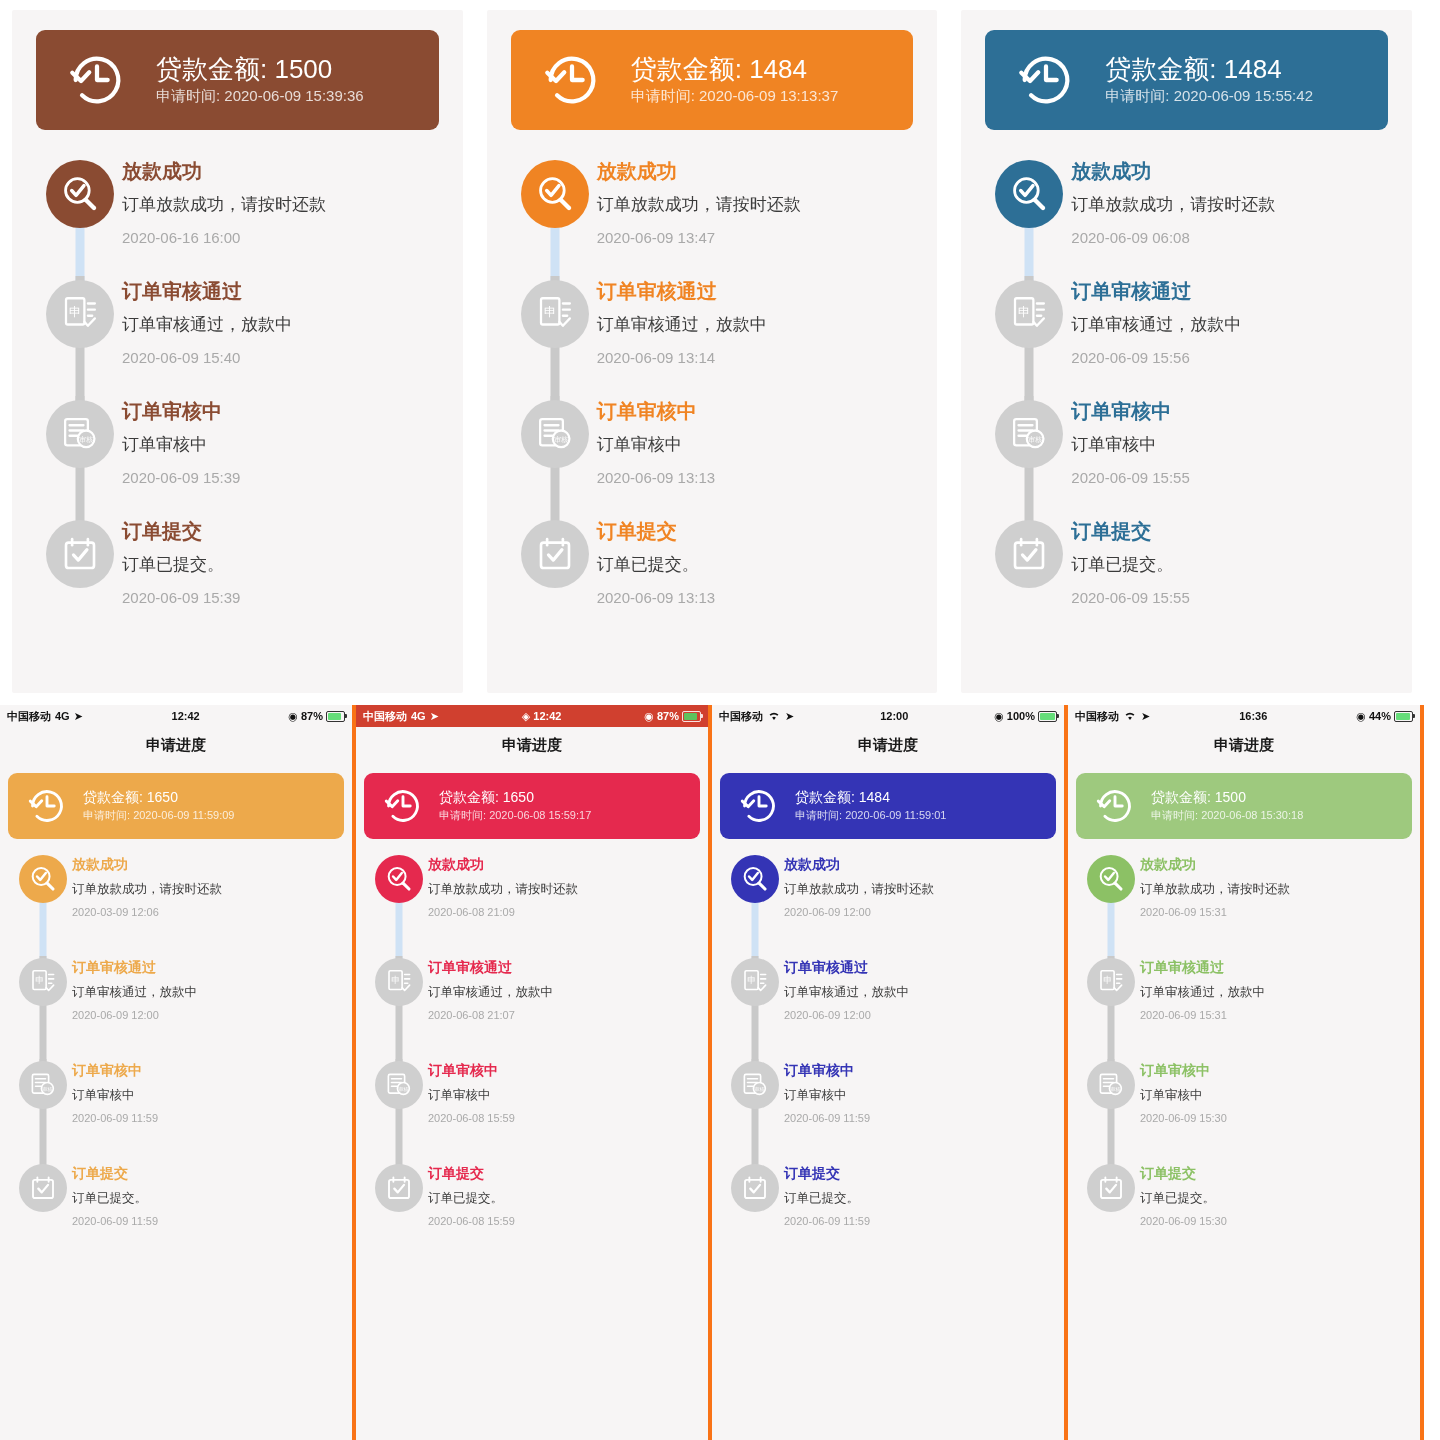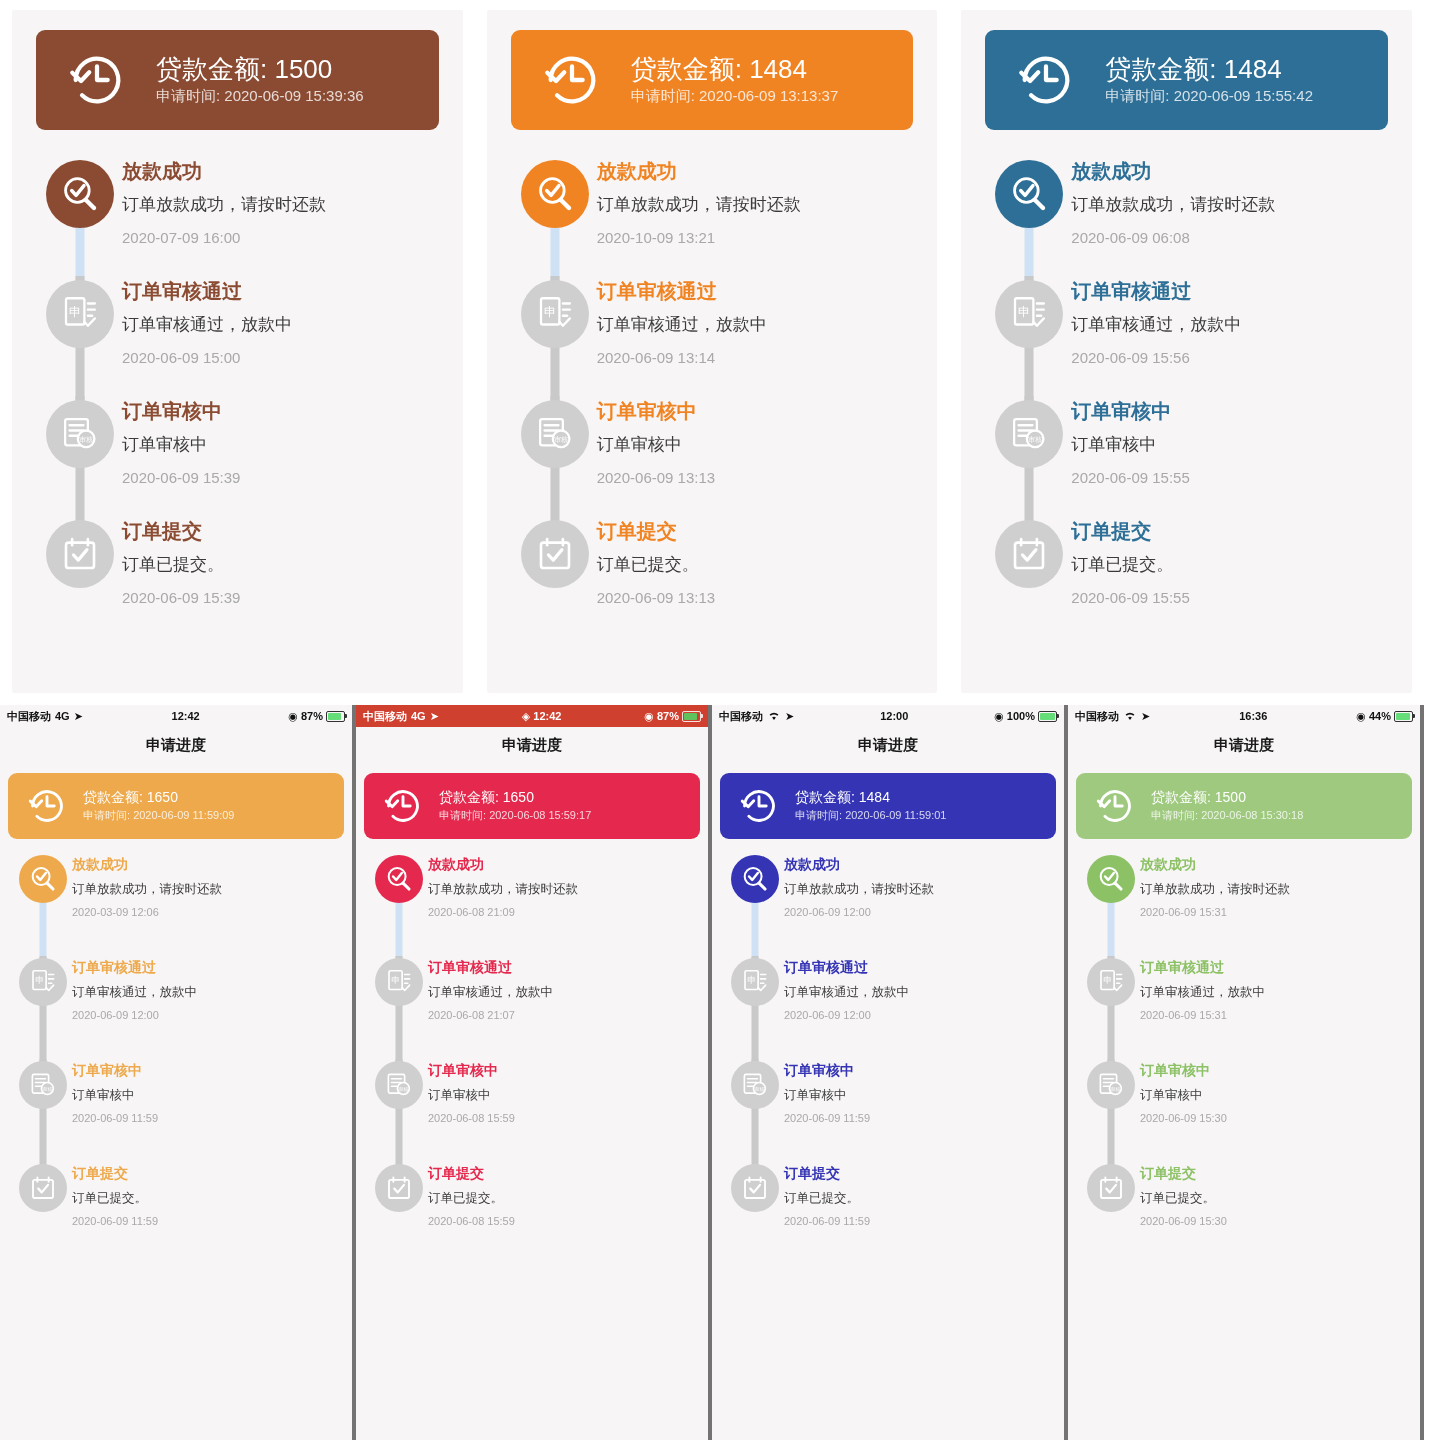--- a/index.html
+++ b/index.html
@@ -14,21 +14,21 @@
   
   .top-row{height:705px;display:flex;gap:0;background:#ffffff;}
   .top-cell{width:480px;height:705px;box-sizing:border-box;padding:0;position:relative;background:#ffffff;}
   .top-inner{
     position:absolute;left:12px;top:10px;right:12px;bottom:12px;
     background:#f7f5f5;border-radius:2px;overflow:hidden;
   }
 
   
   .bottom-row{height:735px;display:flex;gap:0;background:#ffffff;}
-  .phone{width:360px;height:735px;position:relative;background:#737373;box-sizing:border-box;overflow:hidden;}
+  .phone{width:360px;height:735px;position:relative;background:#f97316;box-sizing:border-box;overflow:hidden;}
   .phone-inner{position:absolute;left:0;top:0;right:4px;bottom:0;background:#f7f5f5;overflow:hidden;}
 
   
   .statusbar{
     height:22px;display:flex;align-items:center;
     padding:0 7px;font-size:11px;font-weight:bold;letter-spacing:0;
     color:#111;background:#f7f5f5;
   }
   .statusbar.tinted{color:#ffffff;}
   .sb-left{display:flex;align-items:center;gap:4px;white-space:nowrap;}
@@ -140,21 +140,21 @@
                       <circle cx="21" cy="20" r="13.5"></circle>
                       <polyline points="14.5,20 19.5,25.5 28.5,14.5" stroke-width="4"></polyline>
                       <line x1="30.5" y1="30.5" x2="40" y2="40" stroke-width="5"></line>
                     </svg>
                   </span>
                 </div>
               </div>
               <div class="body">
                 <div class="s-title" style="color:#8a4b32">放款成功</div>
                 <div class="s-desc">订单放款成功，请按时还款</div>
-                <div class="s-time">2020-07-09 16:00</div>
+                <div class="s-time">2020-06-16 16:00</div>
               </div>
             </div>
             <div class="step">
               <div class="rail">
                 <div class="line"></div>
                 <div class="node" style="background:#cfcfcf">
                   <span>
                     <svg viewBox="0 0 48 48" fill="none" stroke="#ffffff" stroke-width="2.6" stroke-linecap="round" stroke-linejoin="round">
                       <rect x="8" y="6" width="21" height="30" rx="2"></rect>
                       <text x="18.5" y="26" font-size="14" fill="#ffffff" stroke="none" text-anchor="middle" font-family="sans-serif">申</text>
@@ -162,21 +162,21 @@
                       <line x1="33" y1="19" x2="41" y2="19"></line>
                       <line x1="33" y1="26" x2="38" y2="26"></line>
                       <polyline points="29,33 33,37.5 41,29"></polyline>
                     </svg>
                   </span>
                 </div>
               </div>
               <div class="body">
                 <div class="s-title" style="color:#8a4b32">订单审核通过</div>
                 <div class="s-desc">订单审核通过，放款中</div>
-                <div class="s-time">2020-06-09 15:00</div>
+                <div class="s-time">2020-06-09 15:40</div>
               </div>
             </div>
             <div class="step">
               <div class="rail">
                 <div class="line"></div>
                 <div class="node" style="background:#cfcfcf">
                   <span>
                     <svg viewBox="0 0 48 48" fill="none" stroke="#ffffff" stroke-width="2.6" stroke-linecap="round" stroke-linejoin="round">
                       <rect x="7" y="7" width="26" height="30" rx="2.5"></rect>
                       <line x1="12" y1="14" x2="28" y2="14"></line>
@@ -239,21 +239,21 @@
                       <circle cx="21" cy="20" r="13.5"></circle>
                       <polyline points="14.5,20 19.5,25.5 28.5,14.5" stroke-width="4"></polyline>
                       <line x1="30.5" y1="30.5" x2="40" y2="40" stroke-width="5"></line>
                     </svg>
                   </span>
                 </div>
               </div>
               <div class="body">
                 <div class="s-title" style="color:#f08423">放款成功</div>
                 <div class="s-desc">订单放款成功，请按时还款</div>
-                <div class="s-time">2020-10-09 13:21</div>
+                <div class="s-time">2020-06-09 13:47</div>
               </div>
             </div>
             <div class="step">
               <div class="rail">
                 <div class="line"></div>
                 <div class="node" style="background:#cfcfcf">
                   <span>
                     <svg viewBox="0 0 48 48" fill="none" stroke="#ffffff" stroke-width="2.6" stroke-linecap="round" stroke-linejoin="round">
                       <rect x="8" y="6" width="21" height="30" rx="2"></rect>
                       <text x="18.5" y="26" font-size="14" fill="#ffffff" stroke="none" text-anchor="middle" font-family="sans-serif">申</text>

